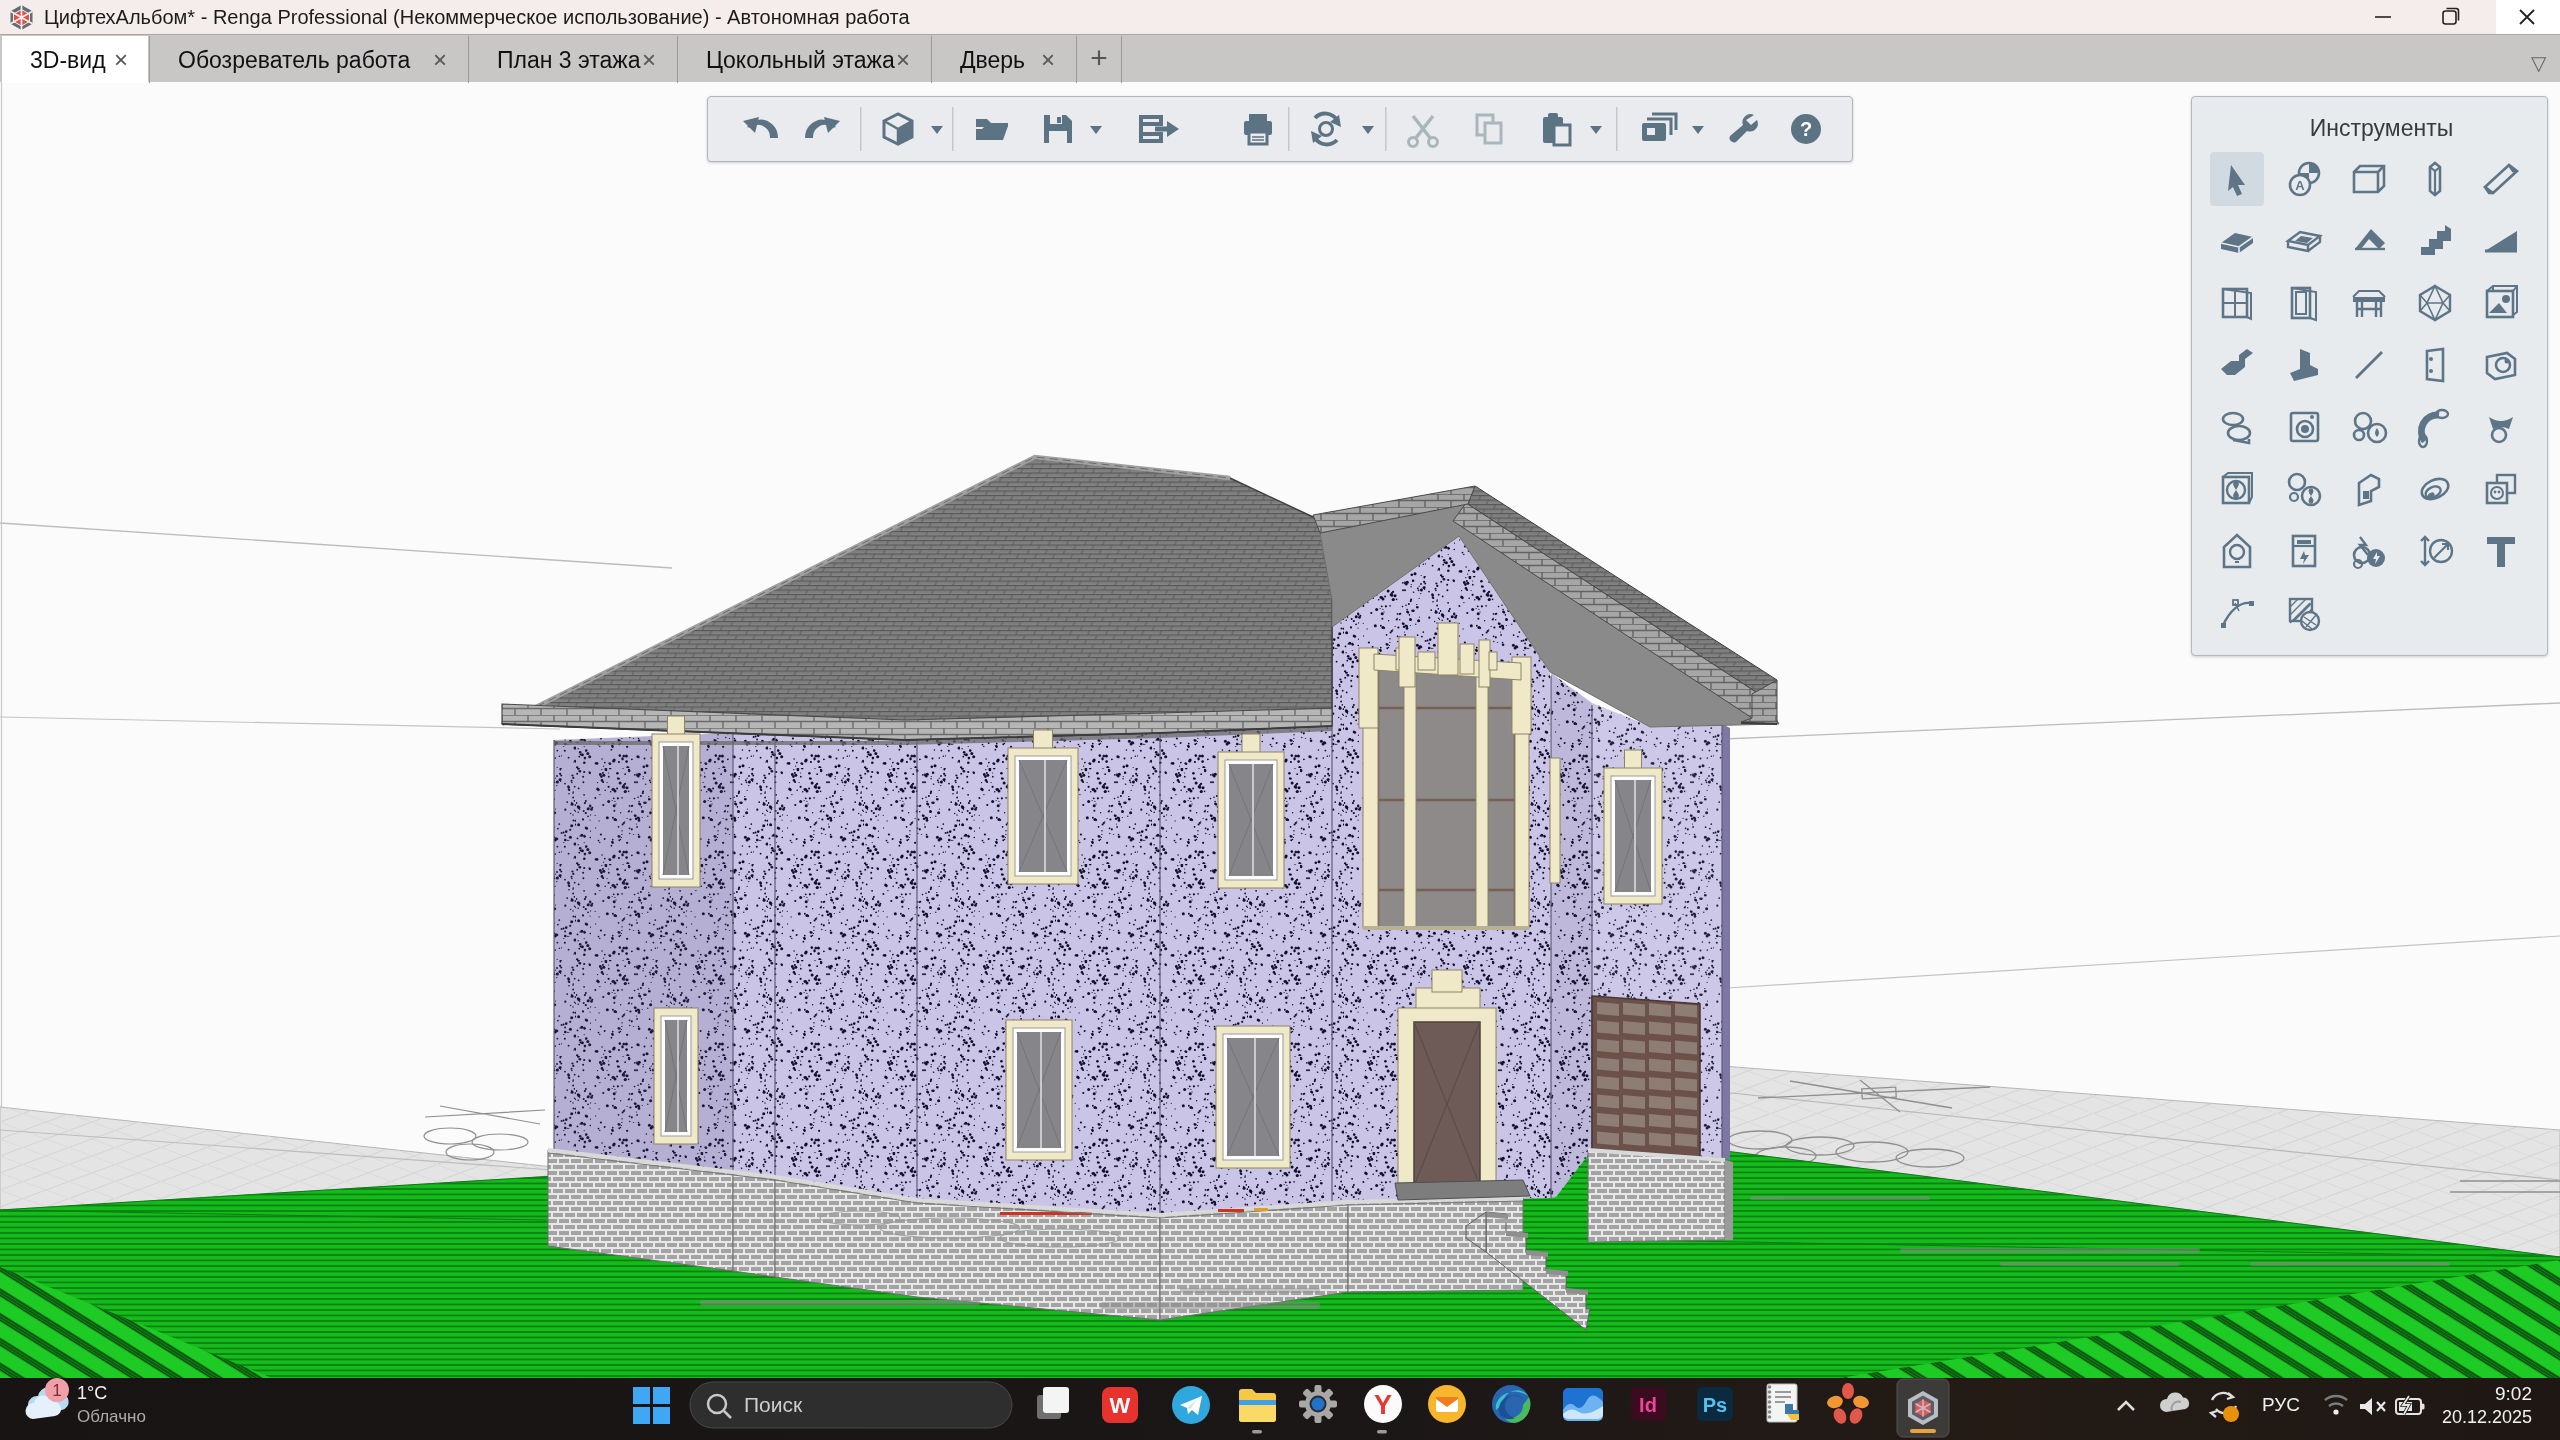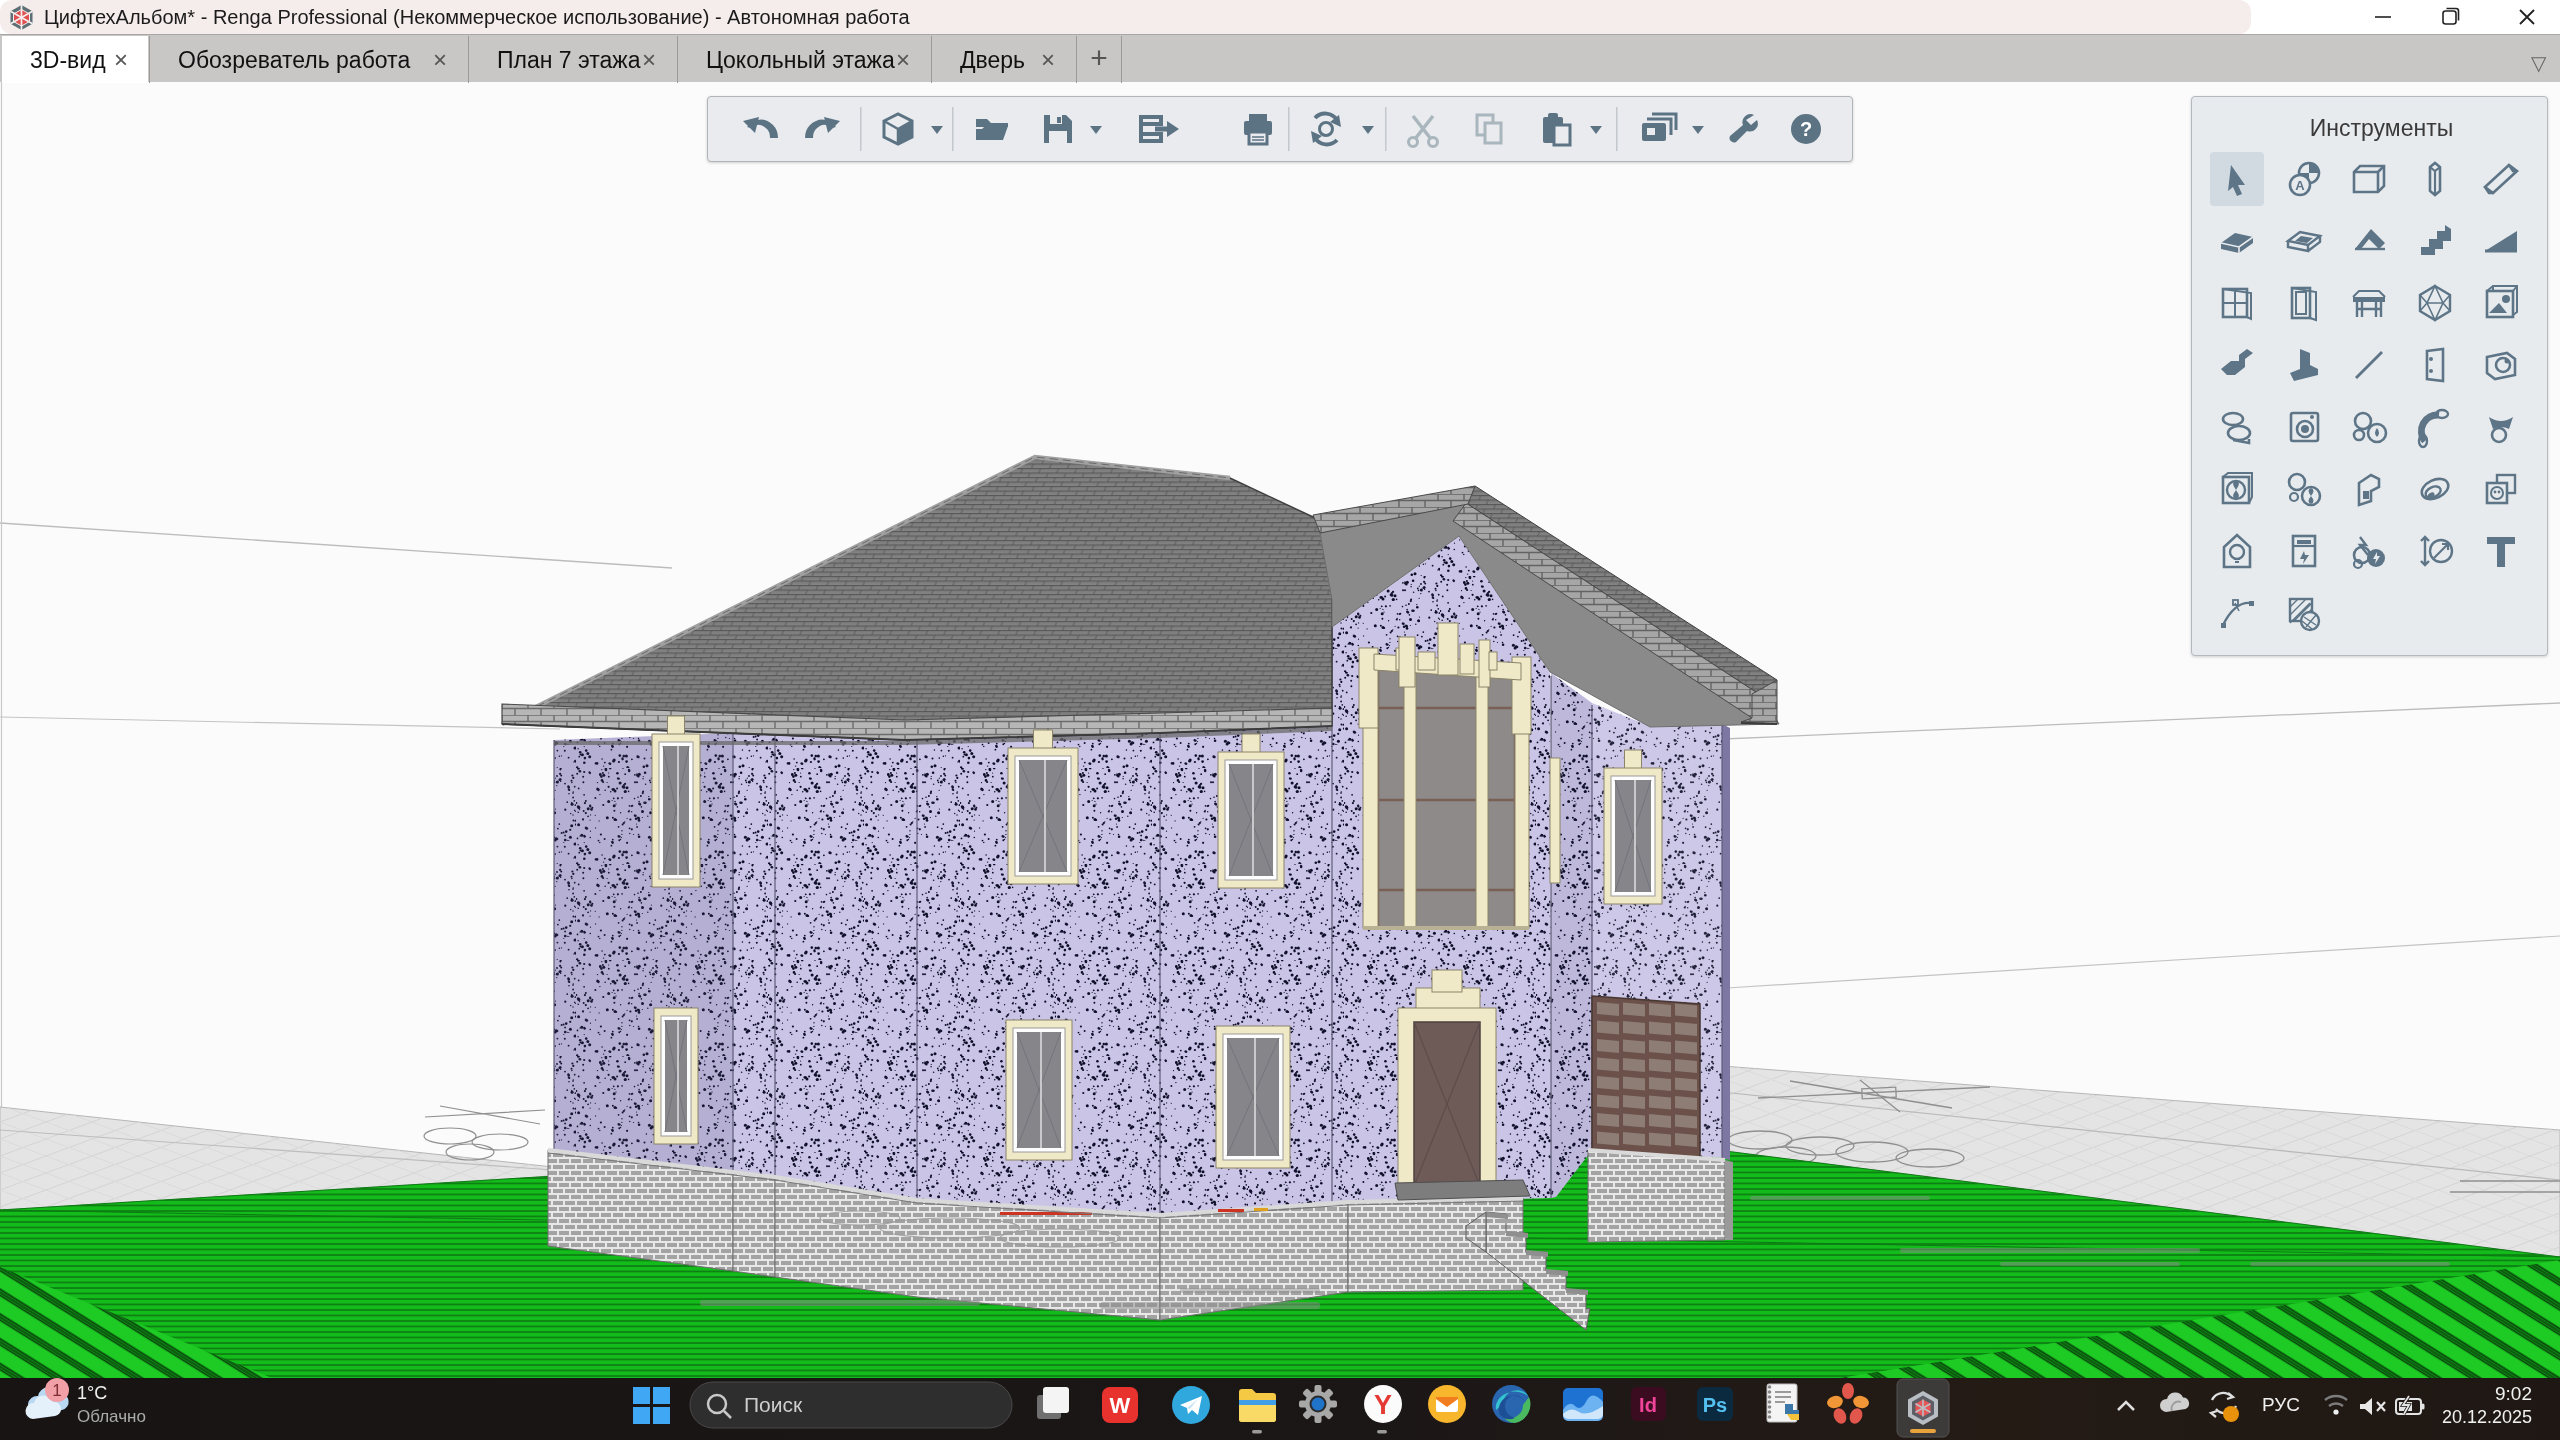--- a/index.html
+++ b/index.html
@@ -1,17 +1,17 @@
 <!DOCTYPE html>
 <html><head>
 <meta charset="utf-8">
 <style>
   html,body{margin:0;padding:0;width:2560px;height:1440px;overflow:hidden;
     font-family:"Liberation Sans",sans-serif;}
-  .titlebar{position:absolute;left:0;top:0;width:2251px;height:34px;background:#f5edeb;z-index:20;border-radius:12px;}
+  .titlebar{position:absolute;left:0;top:0;width:2496px;height:34px;background:#f5edeb;z-index:20;}
   .title-text{position:absolute;left:44px;top:6px;font-size:20px;color:#1b1b1b;white-space:nowrap;}
   .wbtn{position:absolute;top:0;height:34px;width:66px;color:#222;}
   .tabstrip{position:absolute;left:0;top:34px;width:2560px;height:48px;background:#c9c6c6;border-top:1px solid #aaa6a6;box-sizing:border-box;z-index:20;}
   .tab{position:absolute;top:1px;height:47px;box-sizing:border-box;font-size:23px;color:#111;}
   .tab .lbl{position:absolute;left:28px;top:11px;}
   .tab .cl{position:absolute;right:20px;top:10px;color:#555;font-size:24px;}
   .tabsep{position:absolute;top:1px;height:47px;width:1px;background:#9d9a9a;}
   .tab.active{background:#ffffff;padding-left:29px;}
   .toolbar{position:absolute;left:707px;top:96px;width:1146px;height:66px;background:#e9ebee;
      border:1px solid #b0b5b9;border-radius:4px;box-sizing:border-box;z-index:15;
@@ -547,21 +547,21 @@
       <span class="lbl">3D-вид</span>
       <span class="cl">×</span>
     </div>
   <div class="tabsep" style="left:149px"></div>
   <div class="tab" style="left:150px;width:317px">
       <span class="lbl">Обозреватель работа</span>
       <span class="cl">×</span>
     </div>
   <div class="tabsep" style="left:468px"></div>
   <div class="tab" style="left:469px;width:207px">
-      <span class="lbl">План 7 этажа</span>
+      <span class="lbl">План 3 этажа</span>
       <span class="cl">×</span>
     </div>
   <div class="tabsep" style="left:677px"></div>
   <div class="tab" style="left:678px;width:252px">
       <span class="lbl">Цокольный этажа</span>
       <span class="cl">×</span>
     </div>
   <div class="tabsep" style="left:931px"></div>
   <div class="tab" style="left:932px;width:143px">
       <span class="lbl">Дверь</span>

